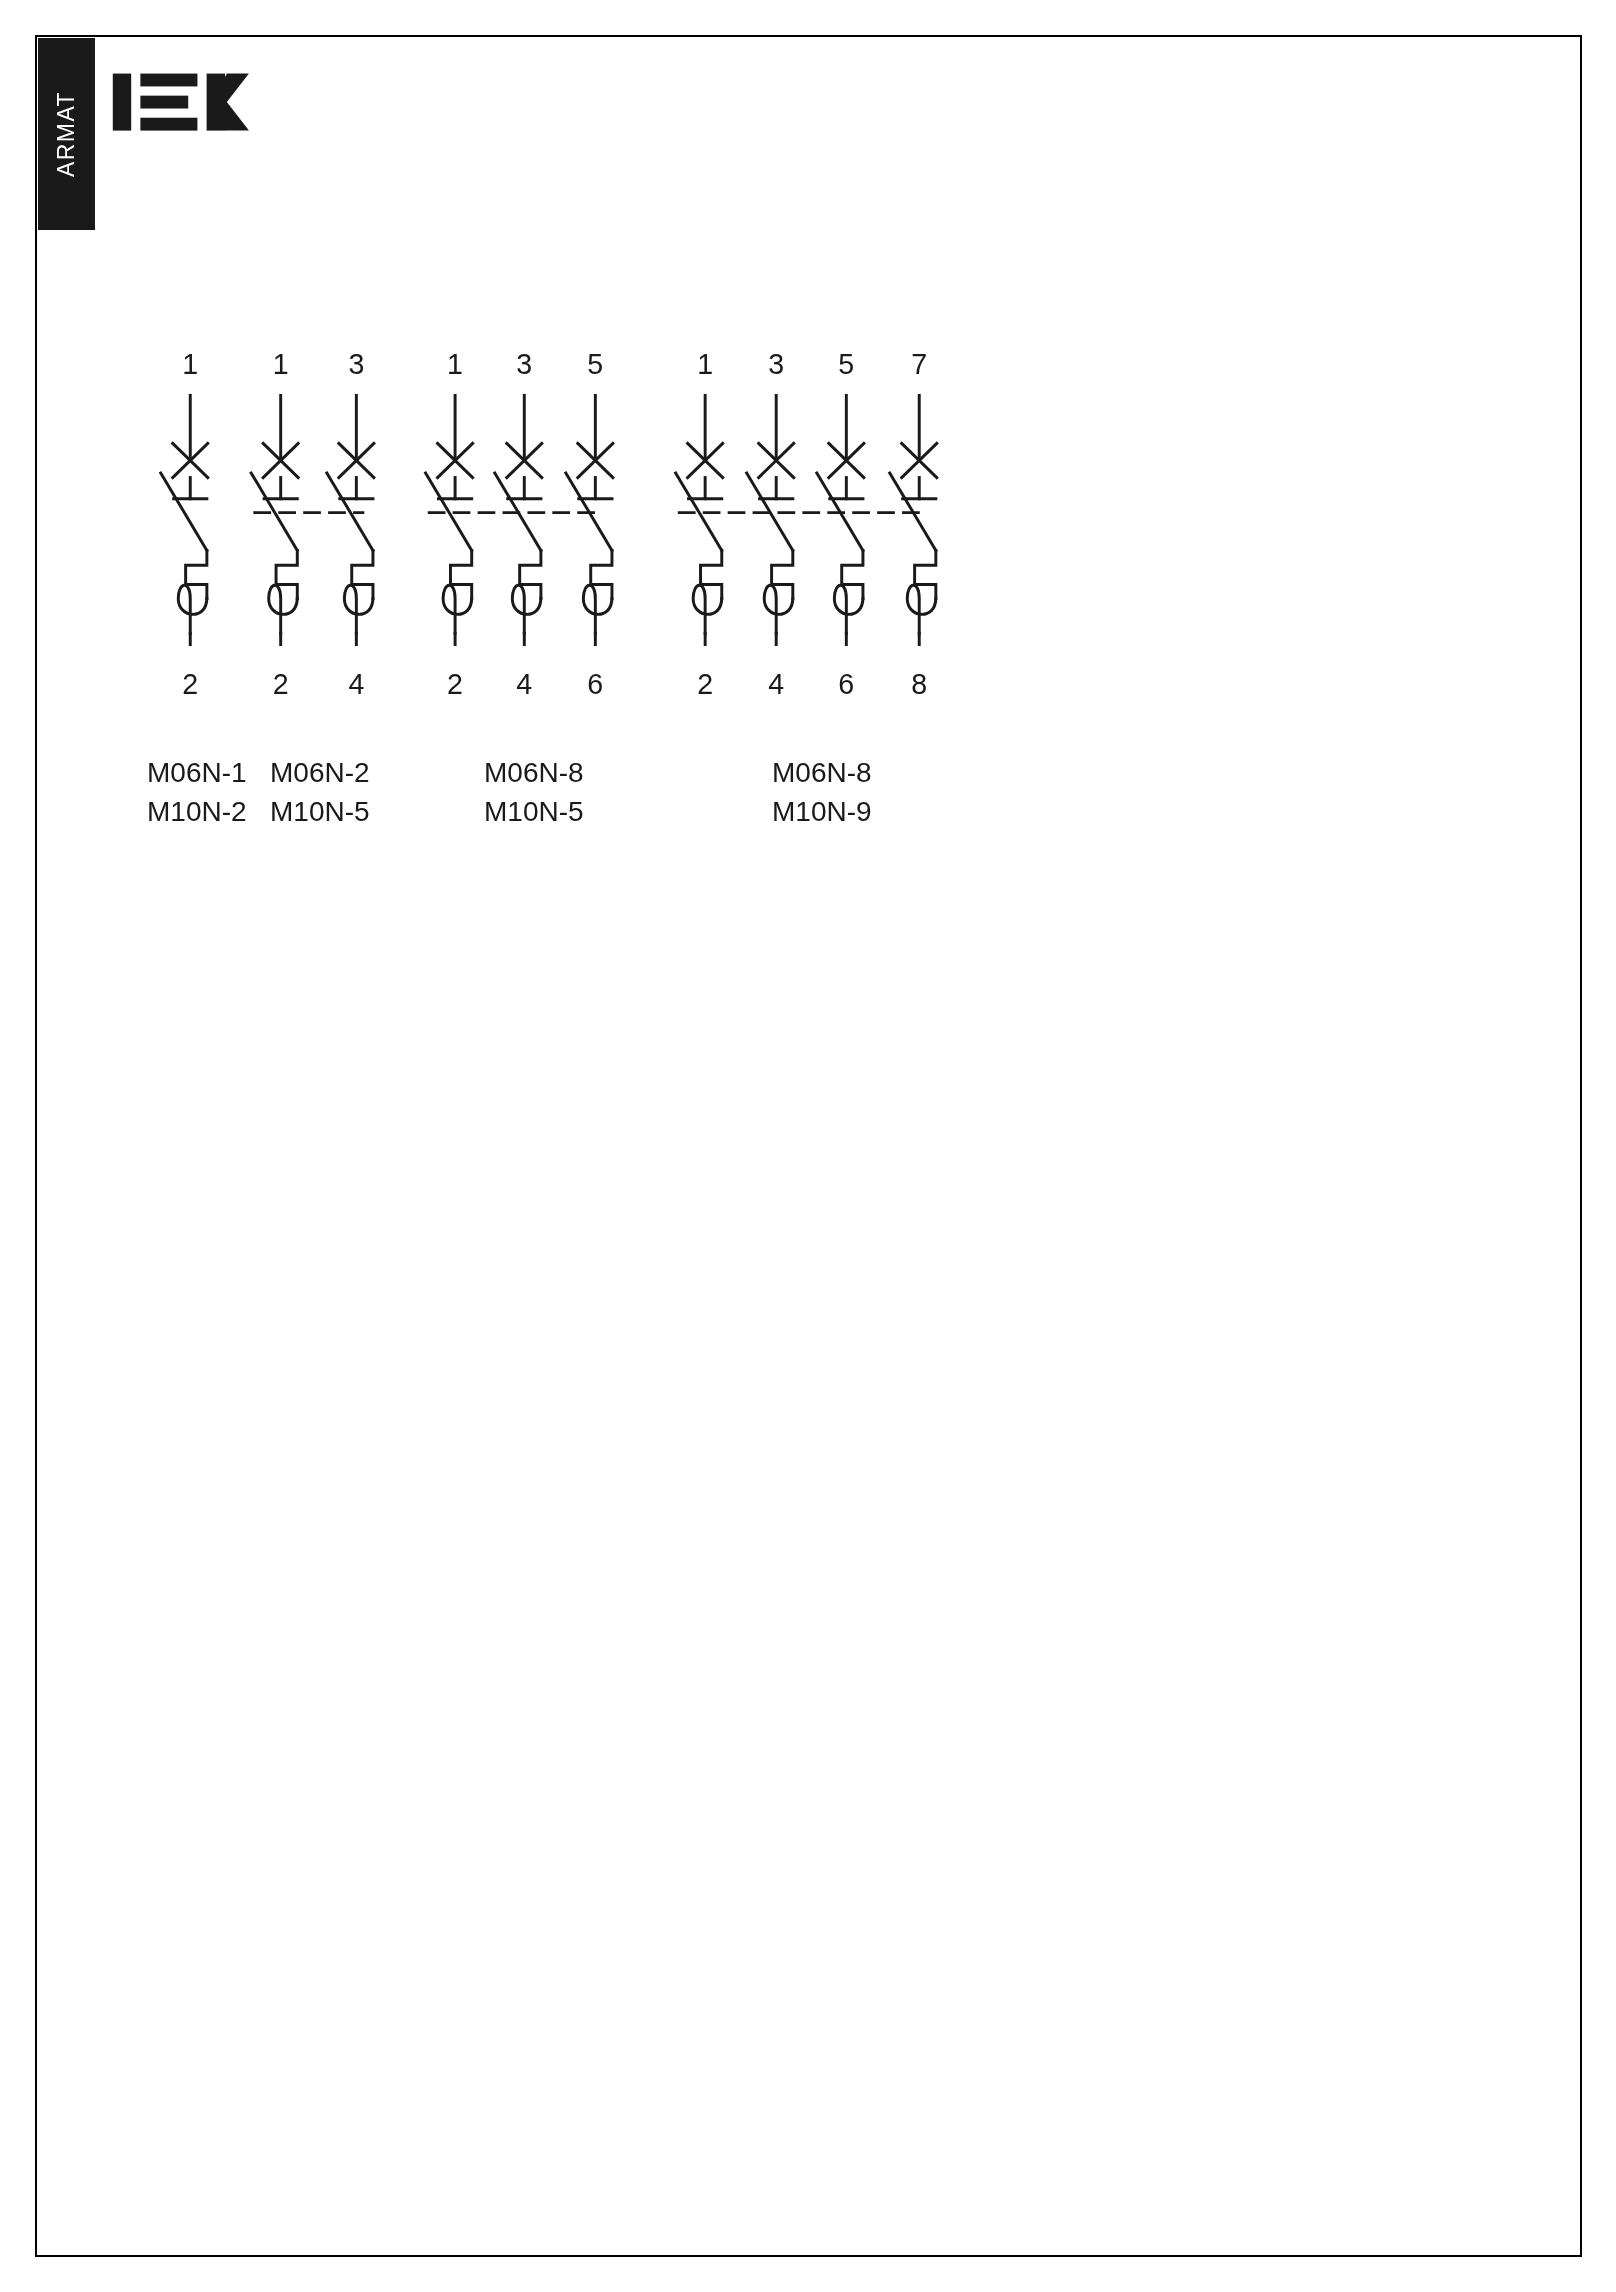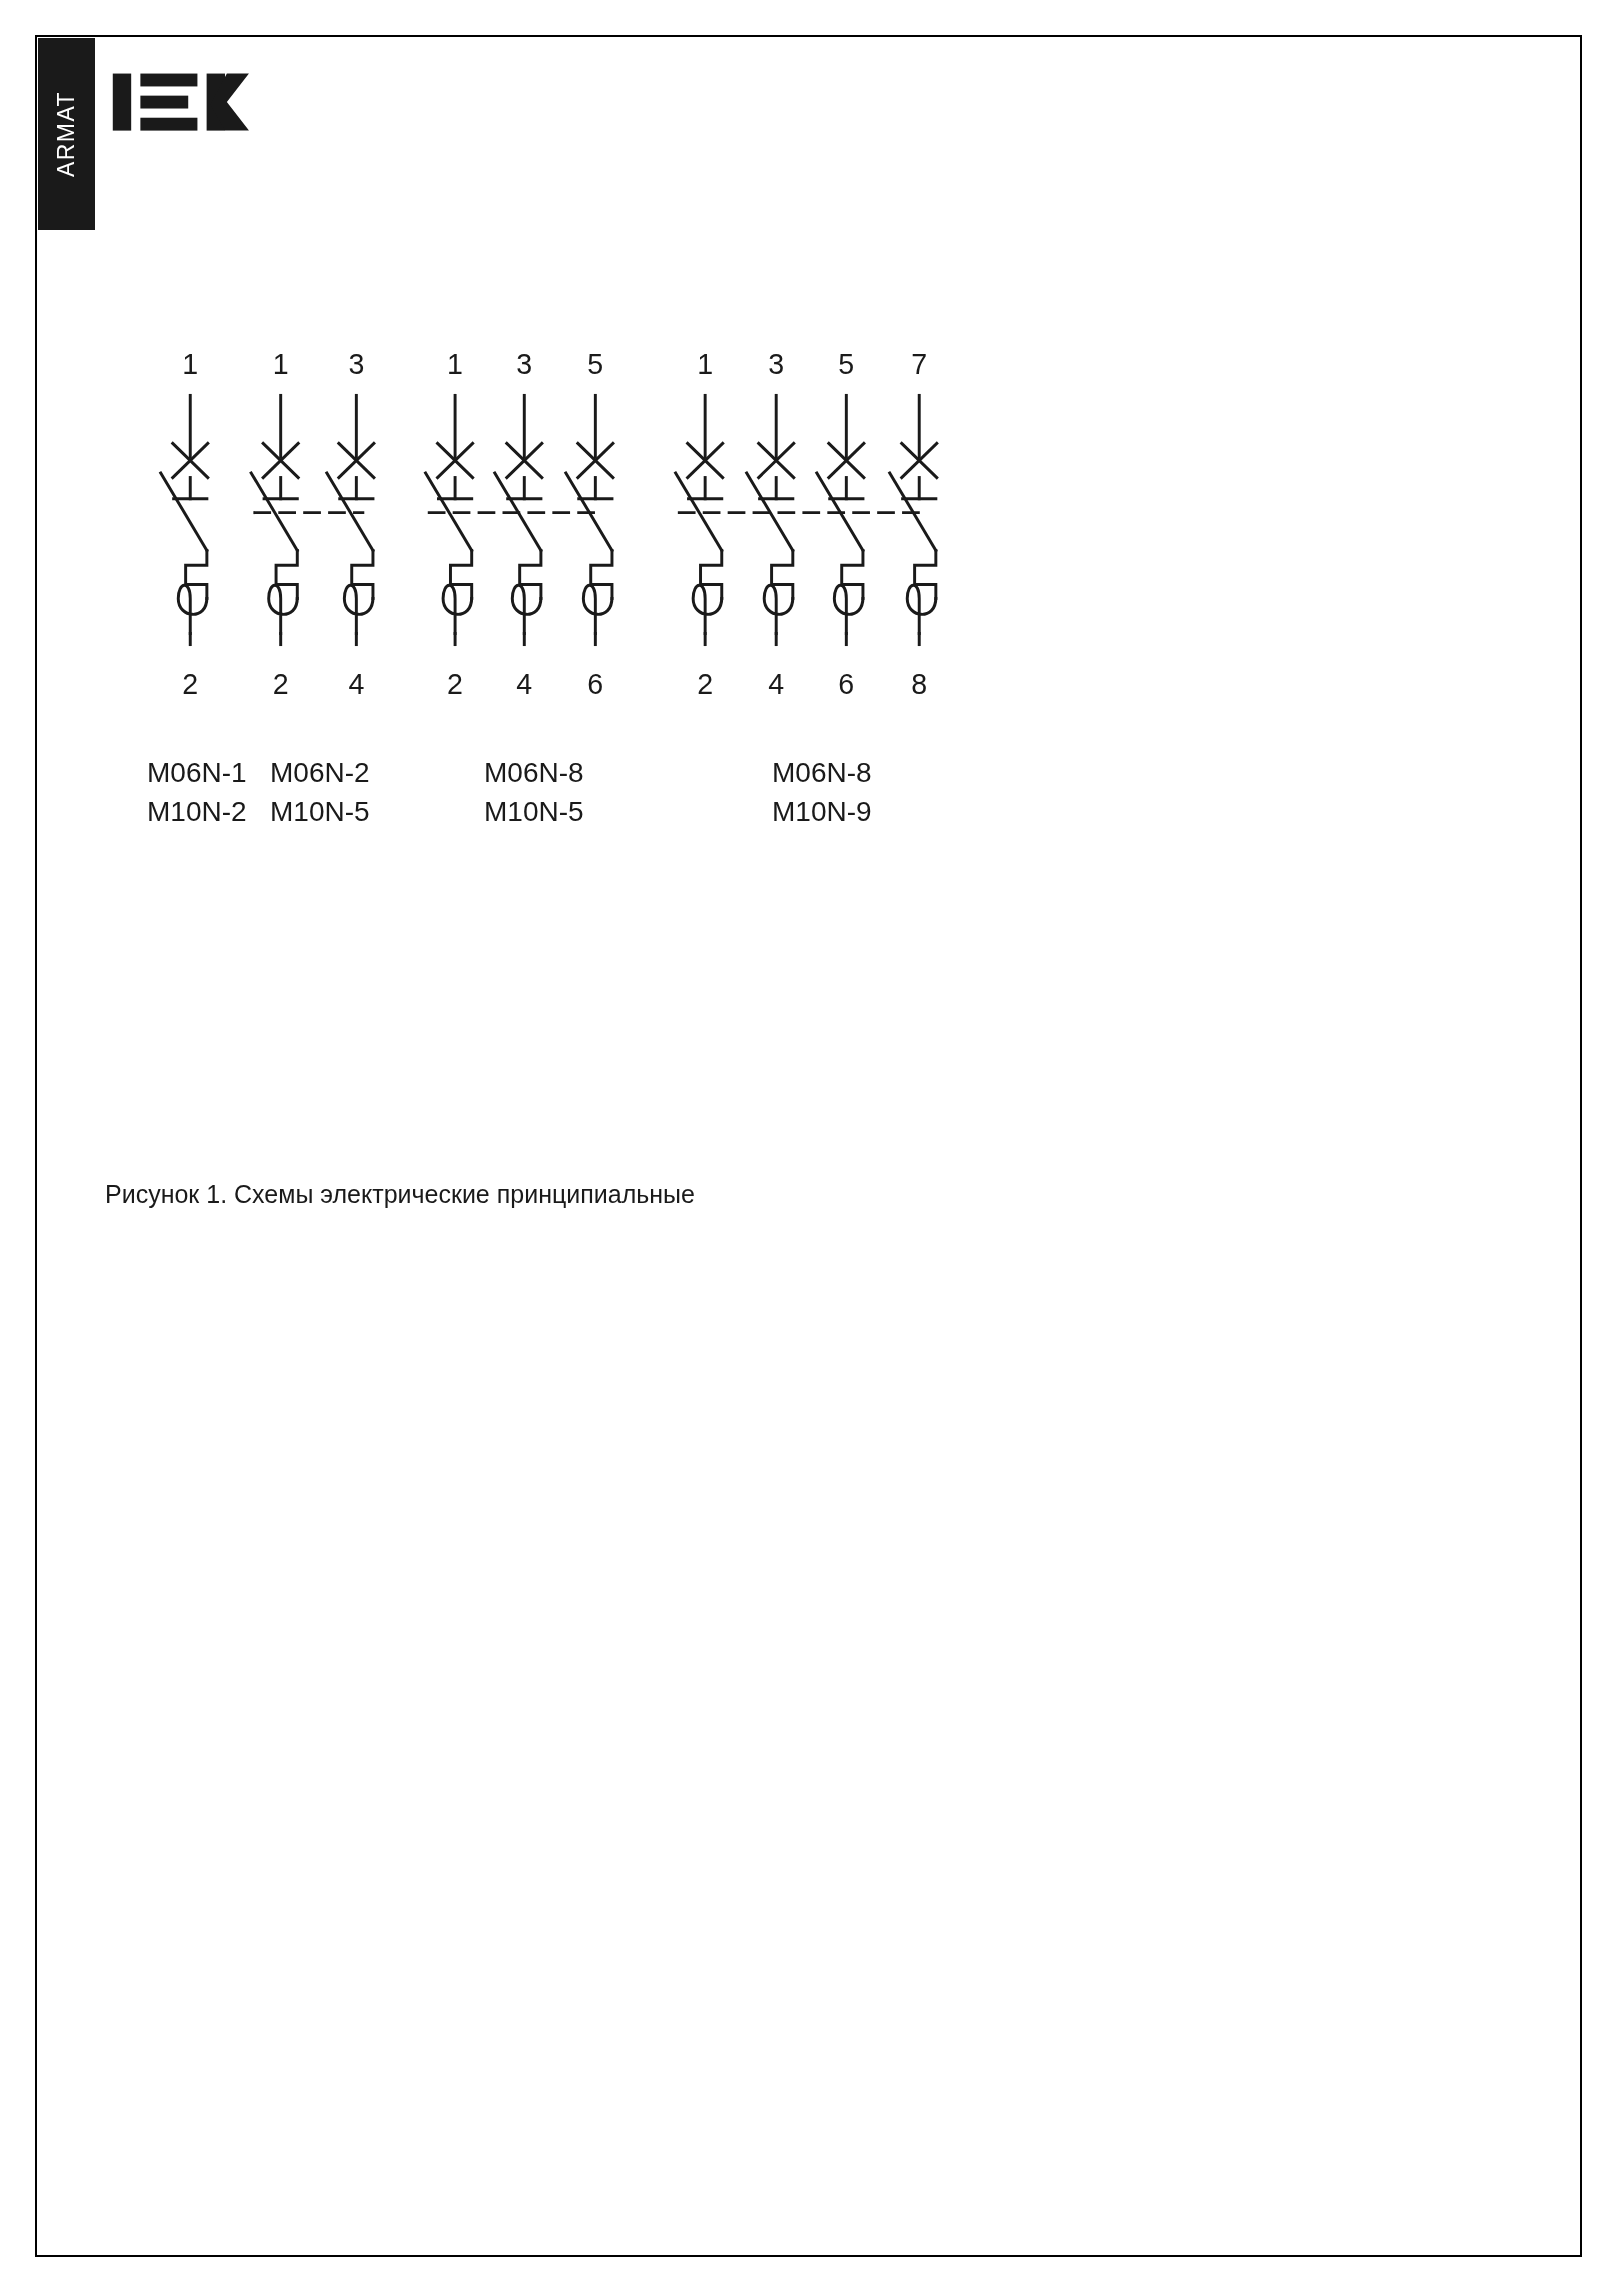--- a/index.html
+++ b/index.html
@@ -285,16 +285,15 @@
         <div>M06N-8</div>
         <div>M10N-5</div>
       </div>
       <div class="group-label" style="left:734px; top:0;">
         <div>M06N-8</div>
         <div>M10N-9</div>
       </div>
     </div>
   </div>
 
-  <div class="caption">Рисунок 1. Схемы электрические принципиальные</div>
 
 </div>
 
 
 </body></html>

